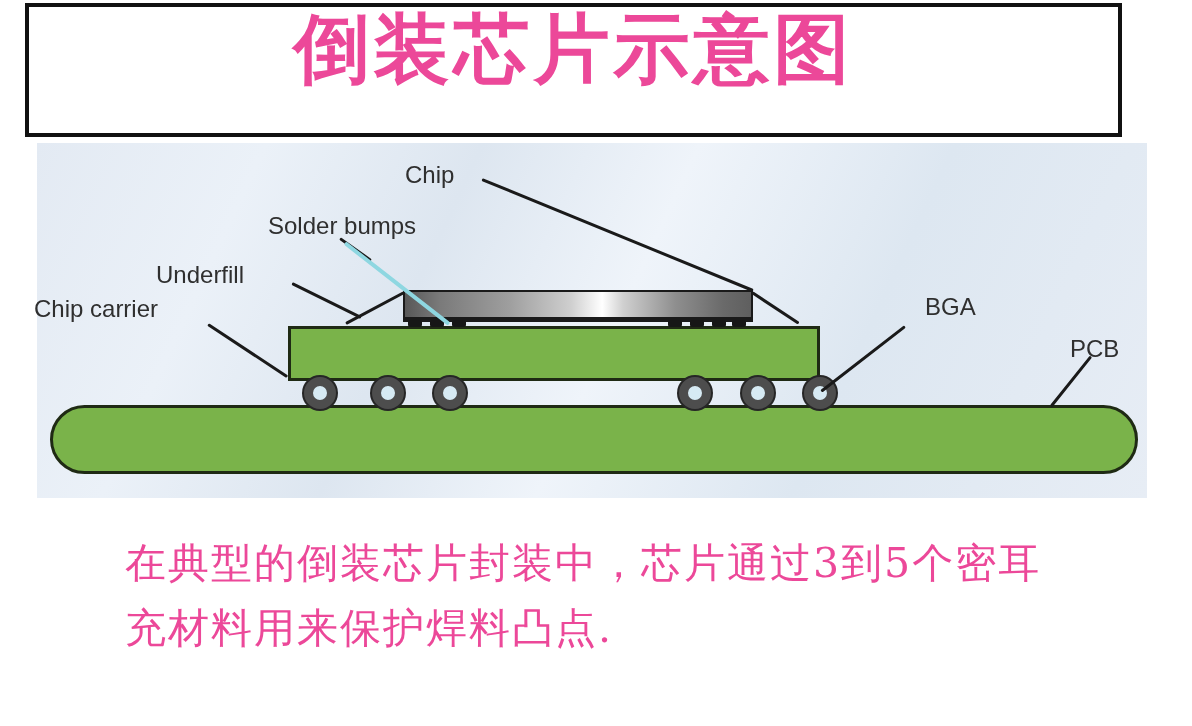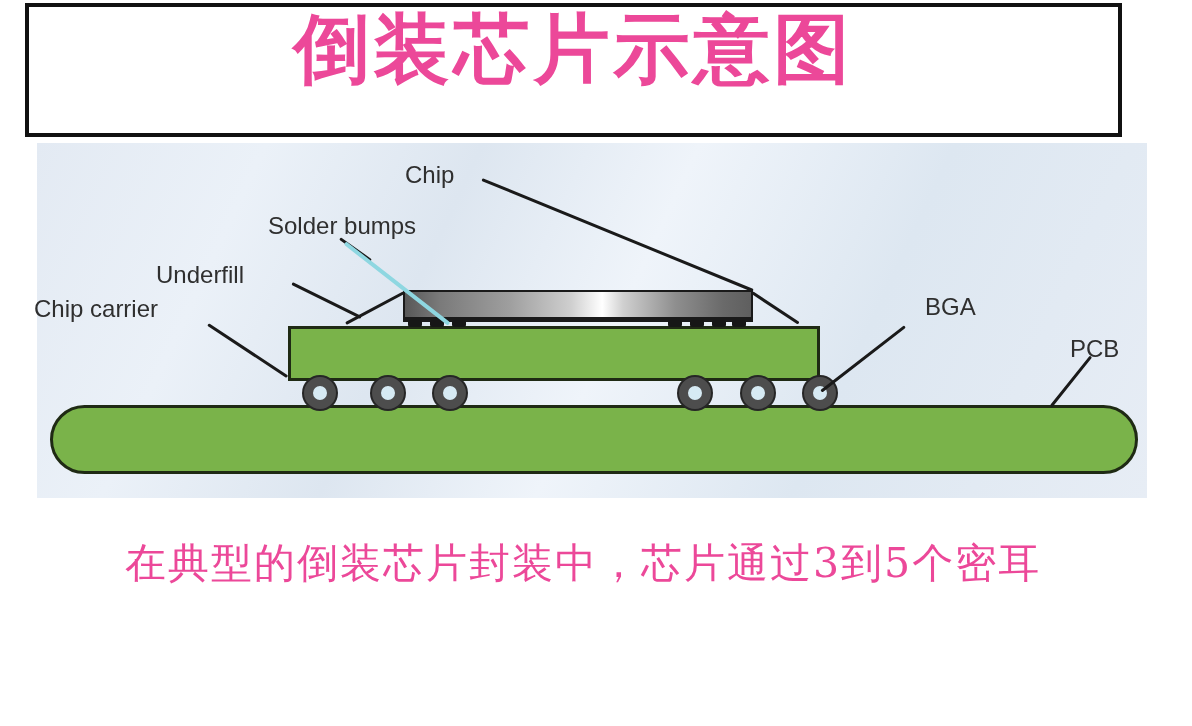--- a/index.html
+++ b/index.html
@@ -95,15 +95,16 @@
       <div class="dlabel" style="left:268px;top:211px;">Solder bumps</div>
       <div class="dlabel" style="left:156px;top:260px;">Underfill</div>
       <div class="dlabel" style="left:34px;top:294px;">Chip carrier</div>
       <div class="dlabel" style="left:925px;top:292px;">BGA</div>
       <div class="dlabel" style="left:1070px;top:334px;">PCB</div>
     </div>
   </div>
 
   <div class="caption">
     <div>在典型的倒装芯片封装中，芯片通过3到5个密耳</div>
+    <div>充材料用来保护焊料凸点.</div>
   </div>
 
 </div>
 
 </body></html>

